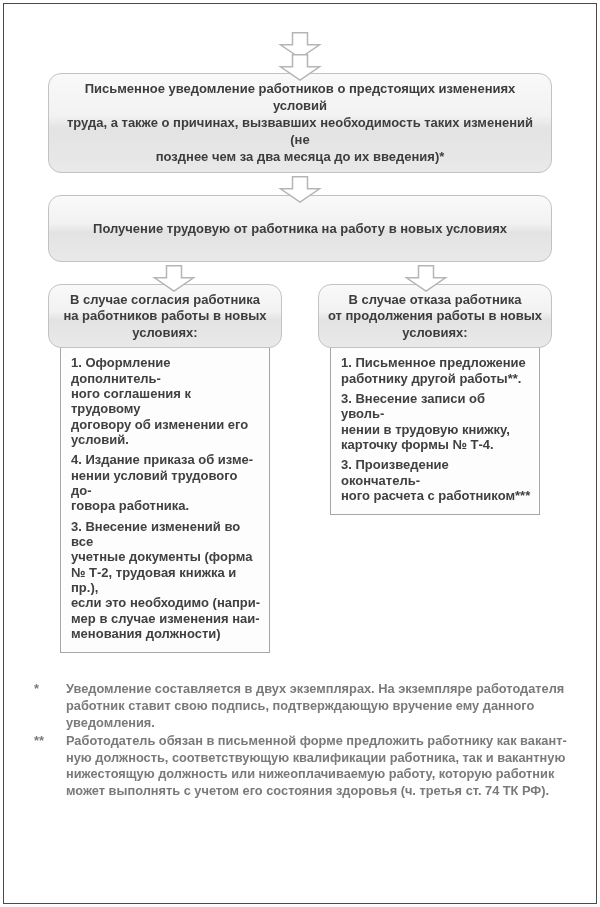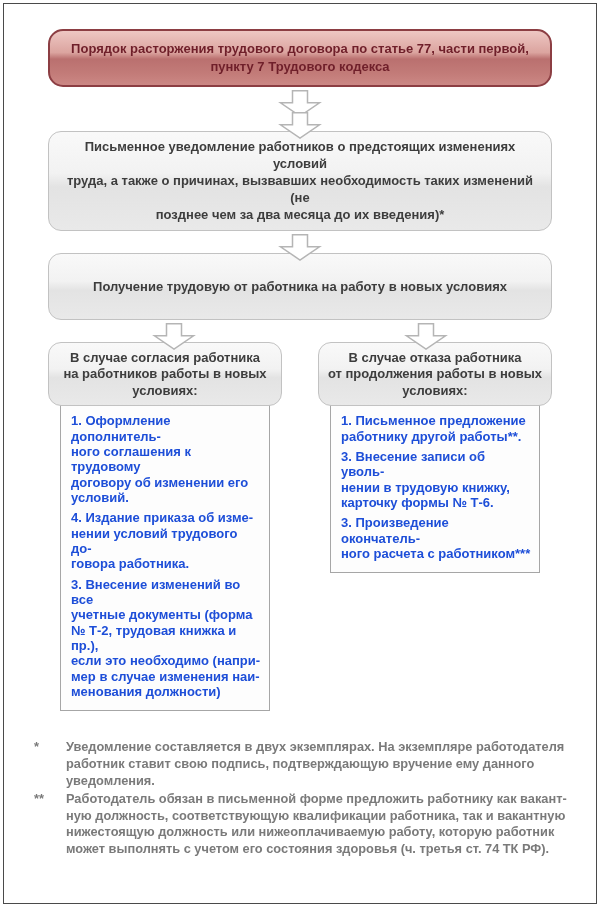--- a/index.html
+++ b/index.html
@@ -98,21 +98,21 @@
     padding: 13px 8px 11px 10px;
     border: 1px solid #a6a6a6;
     background: #fdfdfd;
     position: relative;
     z-index: 1;
   }
   .item {
     margin: 0 0 5px;
     white-space: pre-line;
     font-weight: bold;
-    color: #1d4ed8;
+    color: #404040;
     font-size: 13px;
     line-height: 1.18;
     text-align: left;
   }
   .item:last-child { margin-bottom: 0; }
   .footnotes {
     margin-top: 28px;
     padding-left: 30px;
     padding-right: 22px;
     color: #7a7a7a;
@@ -124,22 +124,20 @@
   .fn-text { white-space: pre-line; line-height: 1.3; }
   .arrow-icon { display: block; }
 </style>
 </head>
 <body>
 
 <div class="page">
   <div class="frame">
     <div class="canvas">
 
-      <div class="box title-box">Порядок расторжения трудового договора по статье 77, части первой,
-пункту 7 Трудового кодекса</div>
 
       <div class="arrow-row">
         <svg class="arrow-icon" width="44" height="27" viewBox="0 0 44 27">
           <polygon points="14.5,0.75 29.5,0.75 29.5,12.75 41.5,12.75 22,26 2.5,12.75 14.5,12.75" fill="#ffffff" stroke="#b5b5b5" stroke-width="1.5"></polygon>
         </svg>
       </div>
 
 
       <div class="arrow-row">
         <svg class="arrow-icon" width="44" height="27" viewBox="0 0 44 27">
@@ -195,21 +193,21 @@
         </div>
         <div class="branch">
           <div class="box branch-header">В случае отказа работника
 от продолжения работы в новых
 условиях:</div>
           <div class="branch-content">
             <p class="item">1. Письменное предложение
 работнику другой работы**.</p>
             <p class="item">3. Внесение записи об уволь-
 нении в трудовую книжку,
-карточку формы № Т-6.</p>
+карточку формы № Т-4.</p>
             <p class="item">3. Произведение окончатель-
 ного расчета с работником***</p>
           </div>
         </div>
       </div>
 
     </div>
 
     <div class="footnotes">
       <div class="fn">

